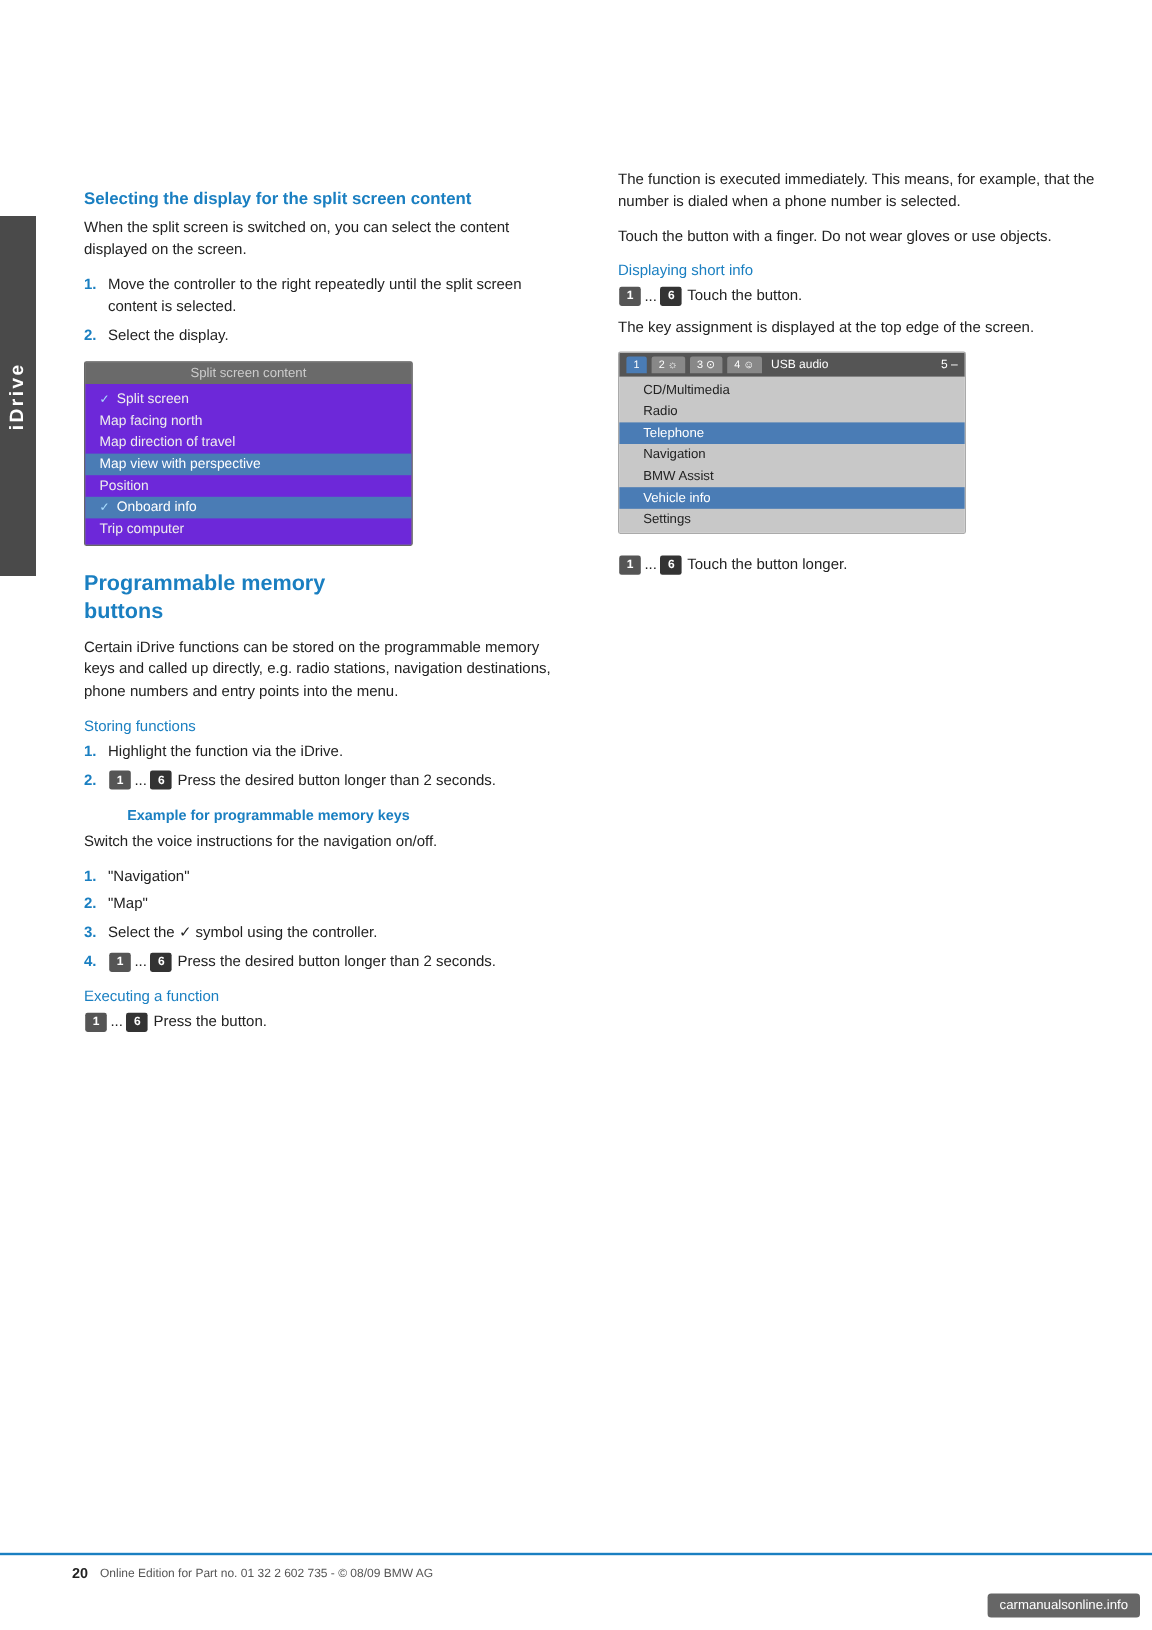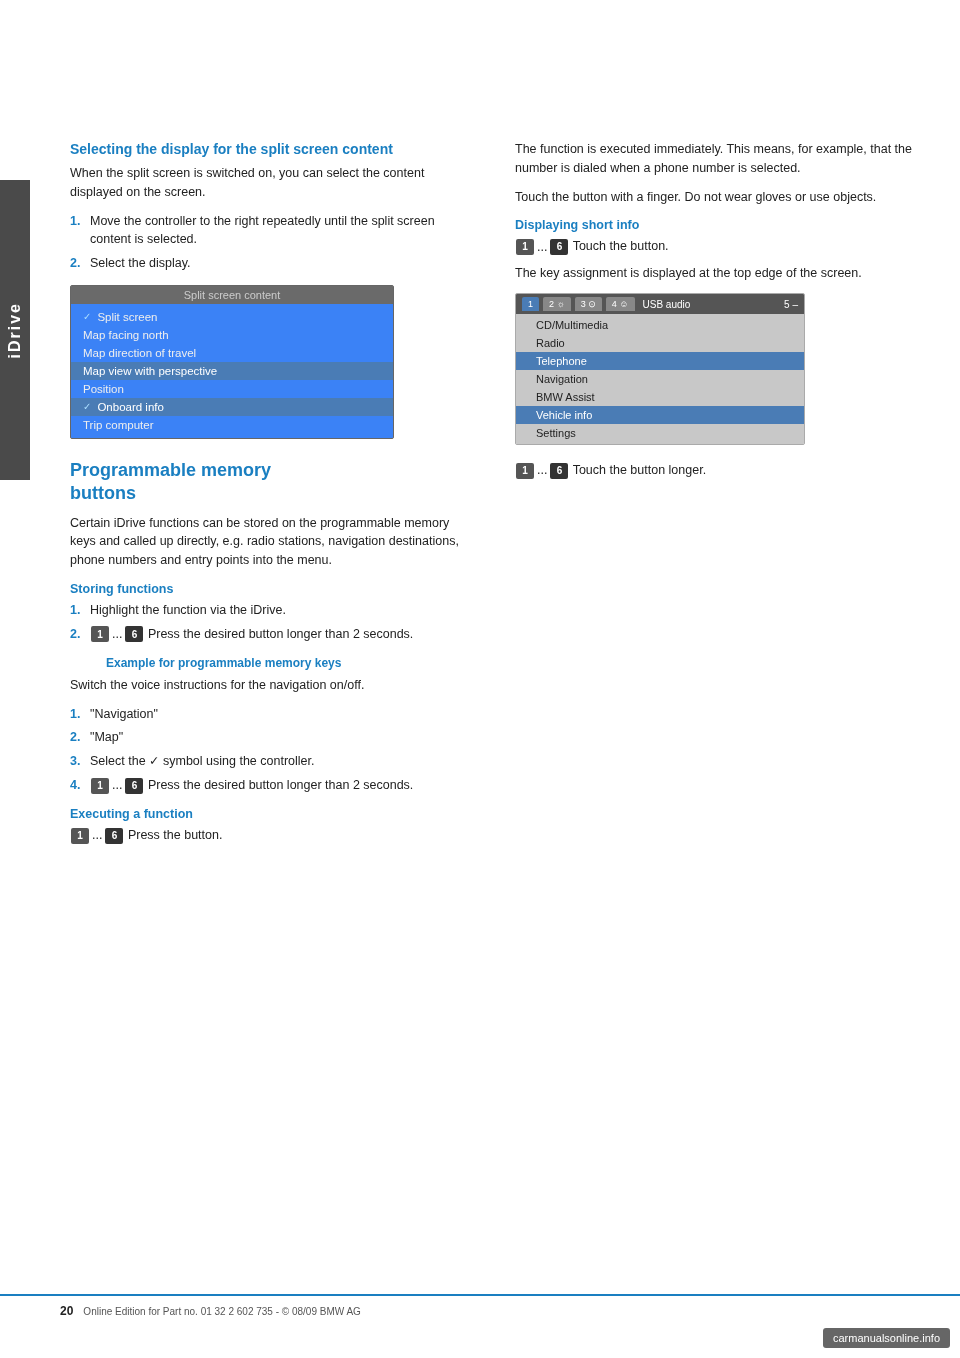--- a/index.html
+++ b/index.html
@@ -58,20 +58,21 @@
       flex: 1;
       max-width: 430px;
     }
 
     .section-title-blue {
       color: #1a7fc1;
       font-size: 14px;
       font-weight: bold;
       margin-bottom: 6px;
       line-height: 1.3;
+      margin-top: 16px;
     }
 
     .section-title-blue-large {
       color: #1a7fc1;
       font-size: 18px;
       font-weight: bold;
       margin-bottom: 8px;
       line-height: 1.3;
     }
 
@@ -100,36 +101,36 @@
       color: #1a7fc1;
       font-weight: bold;
       min-width: 14px;
     }
 
     
     .screen-mockup {
       background: #888;
       border: 1px solid #666;
       border-radius: 2px;
-      width: 324px;
+      width: 274px;
       margin: 12px 0 20px 0;
       padding: 0;
       overflow: hidden;
     }
 
     .screen-title-bar {
       background: #6a6a6a;
       color: #ccc;
       font-size: 11px;
       padding: 3px 8px;
       text-align: center;
     }
 
     .screen-menu {
-      background: #3b82f6;
+      background: #6d28d9;
       padding: 4px 0;
     }
 
     .screen-menu-item {
       padding: 3px 12px;
       font-size: 11.5px;
       color: #eee;
       display: flex;
       align-items: center;
       gap: 6px;
@@ -258,21 +259,21 @@
       background: rgba(0,0,0,0.6);
       color: #fff;
       font-size: 11px;
       padding: 4px 10px;
       border-radius: 3px;
     }
 
     .subsection-title {
       color: #1a7fc1;
       font-size: 12.5px;
-      font-weight: bold;
+      font-weight: normal;
       margin-bottom: 5px;
       margin-top: 12px;
     }
 
     .inline-text {
       font-size: 12.5px;
       line-height: 1.5;
       margin-bottom: 8px;
     }
 

